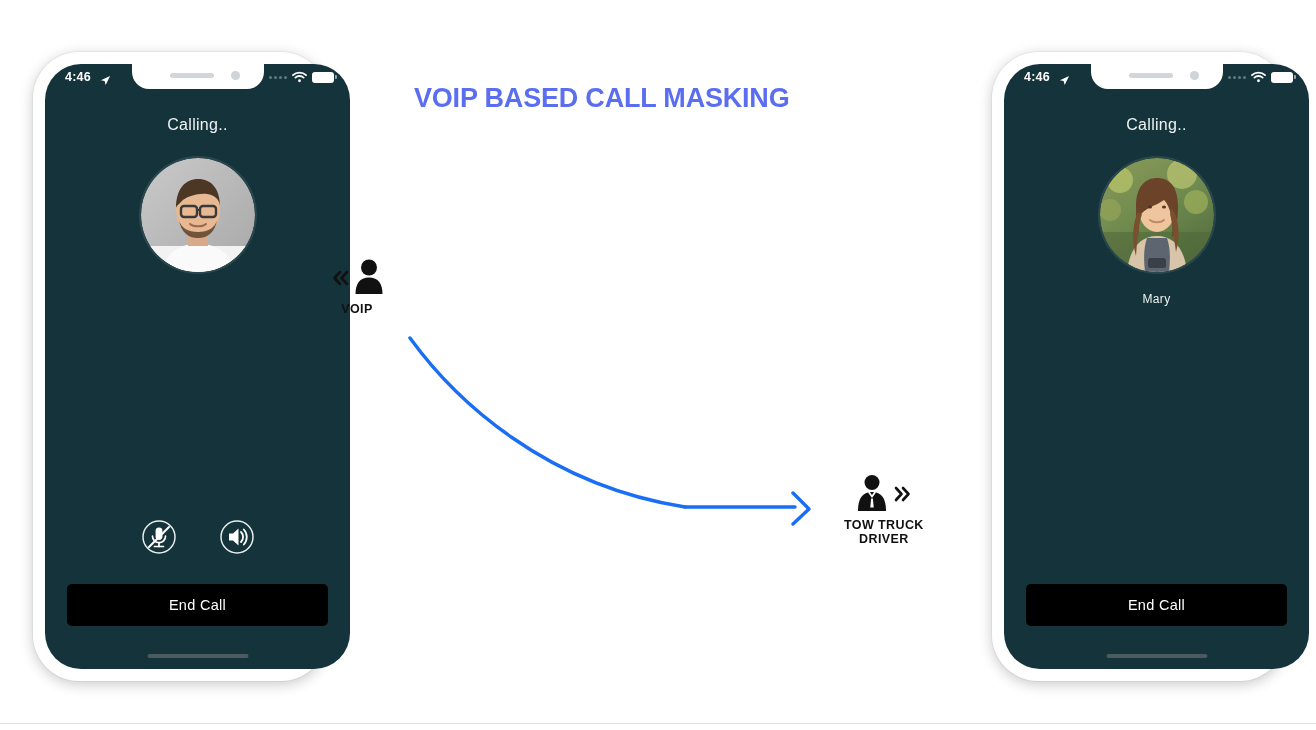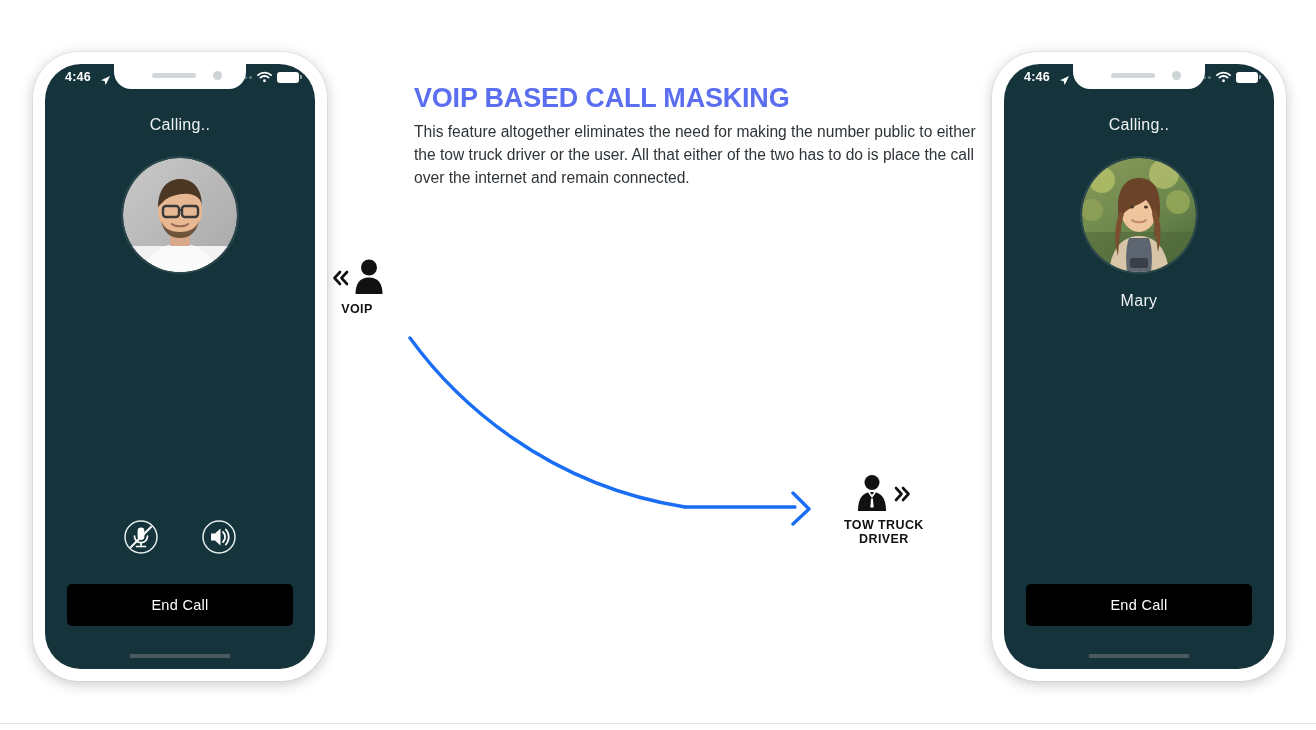--- a/index.html
+++ b/index.html
@@ -26,21 +26,21 @@
     padding: 0;
     box-sizing: border-box;
   }
   .phone-left  { left: 33px;  top: 52px; }
   .phone-right { left: 992px; top: 52px; }
 
   .screen {
     position: absolute;
     left: 12px;
     top: 12px;
-    width: 270px;
+    width: 305px;
     height: 605px;
     background: #14333a;
     border-radius: 36px;
     overflow: hidden;
   }
 
   .notch {
     position: absolute;
     left: 50%;
     transform: translateX(-50%);
@@ -153,21 +153,21 @@
   }
   .avatar svg { display: block; }
 
   .contact-name {
     position: absolute;
     left: 0;
     right: 0;
     top: 228px;
     text-align: center;
     color: #eef2f2;
-    font-size: 16px;
+    font-size: 12px;
     letter-spacing: 0.3px;
   }
 
   
   .controls {
     position: absolute;
     top: 455px;
     left: 0;
     right: 0;
     display: flex;
@@ -365,21 +365,20 @@
     <div class="actions">
       <button class="btn btn-end">End Call</button>
     </div>
 
     <div class="home-indicator"></div>
   </div>
 </div>
 
 <div class="info-block">
   <h1 class="info-title">VOIP BASED CALL MASKING</h1>
-  <p class="info-body">This feature altogether eliminates the need for making the number public to either the tow truck driver or the user. All that either of the two has to do is place the call over the internet and remain connected.</p>
 </div>
 
 <div class="actor actor-user">
   <div class="actor-row">
     <span class="chev">
       <svg width="22" height="22" viewBox="0 0 22 22">
         <path d="M10 5 L4.5 11 L10 17" stroke="#111111" stroke-width="2.6" fill="none" stroke-linecap="round" stroke-linejoin="round"></path>
         <path d="M17 5 L11.5 11 L17 17" stroke="#111111" stroke-width="2.6" fill="none" stroke-linecap="round" stroke-linejoin="round"></path>
       </svg>
     </span>

